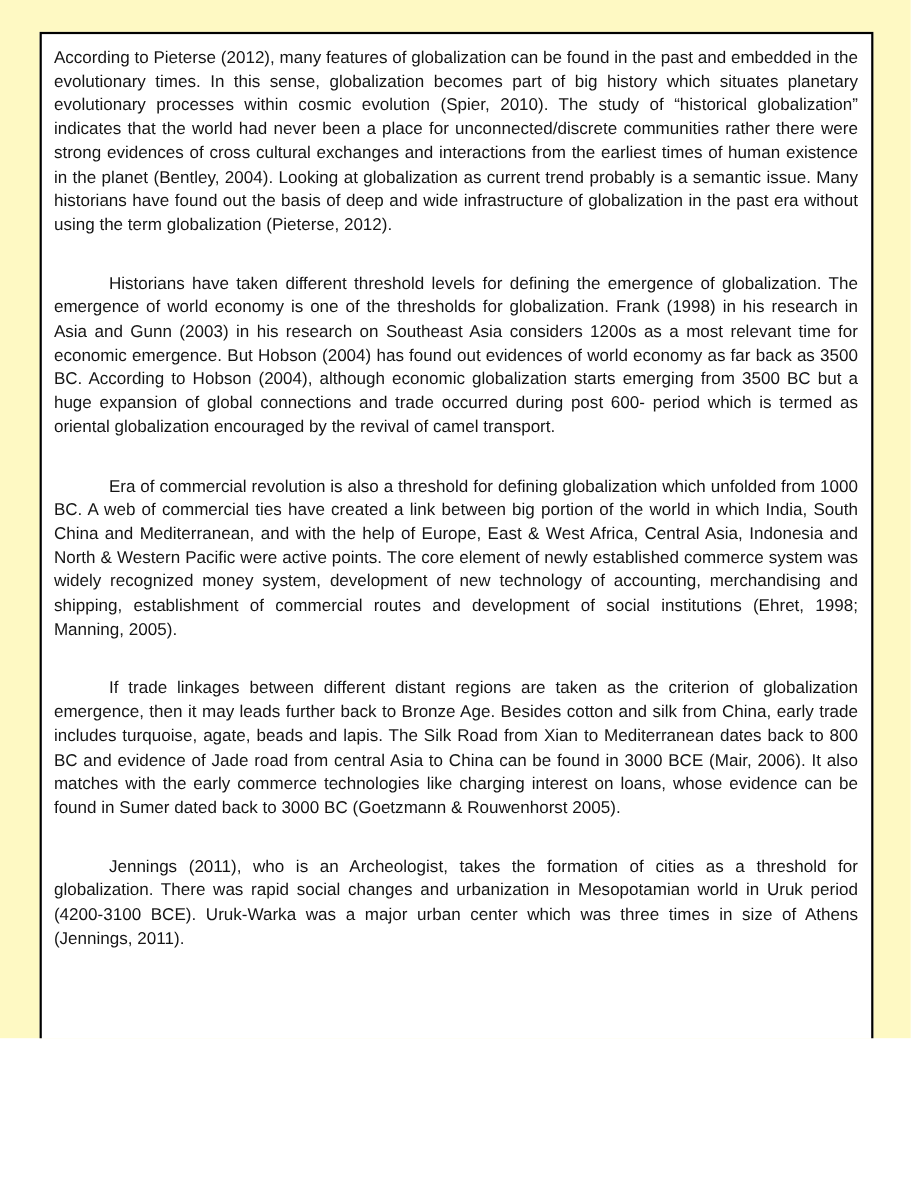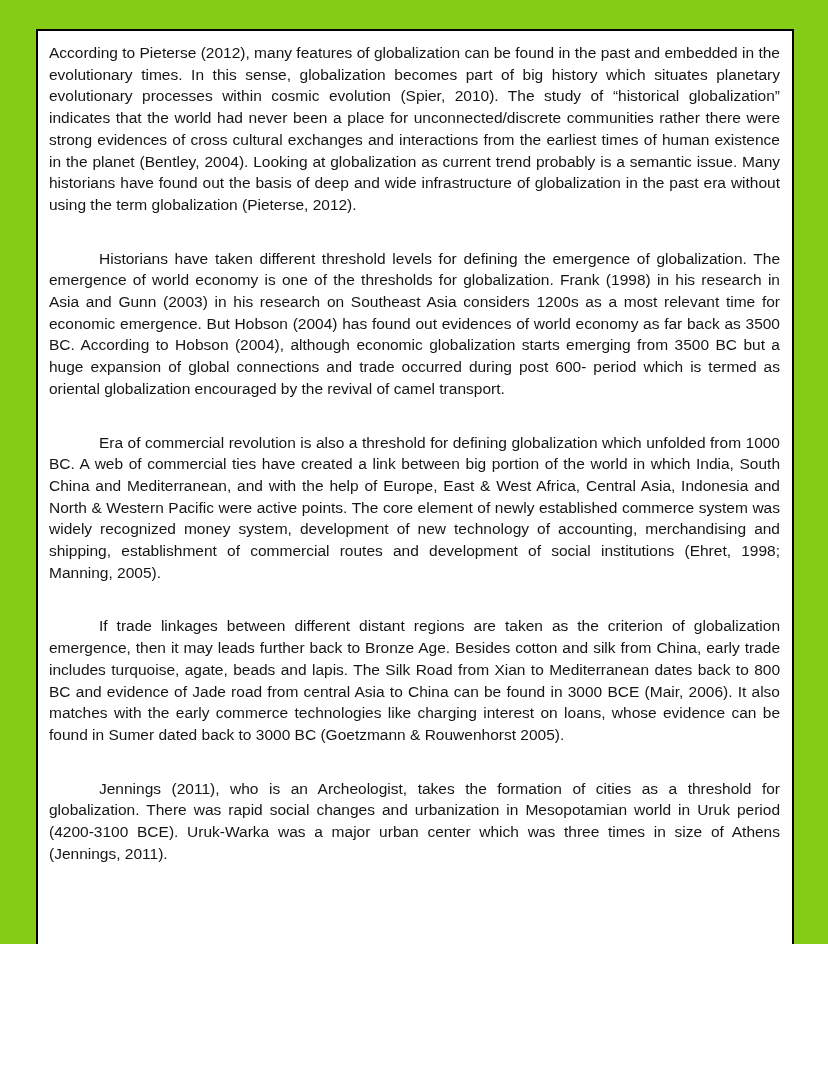--- a/index.html
+++ b/index.html
@@ -5,21 +5,21 @@
   * { box-sizing: border-box; }
   html, body {
     margin: 0;
     padding: 0;
     background: #ffffff;
   }
   .sheet {
     position: relative;
     width: 828px;
     height: 944px;
-    background: #84cc16;
+    background: #fef9c3;
     overflow: hidden;
     font-family: "Liberation Sans", sans-serif;
   }
   .frame {
     position: absolute;
     left: 36px;
     top: 29px;
     width: 758px;
     height: 1013px;
     border: 2px solid #000000;

